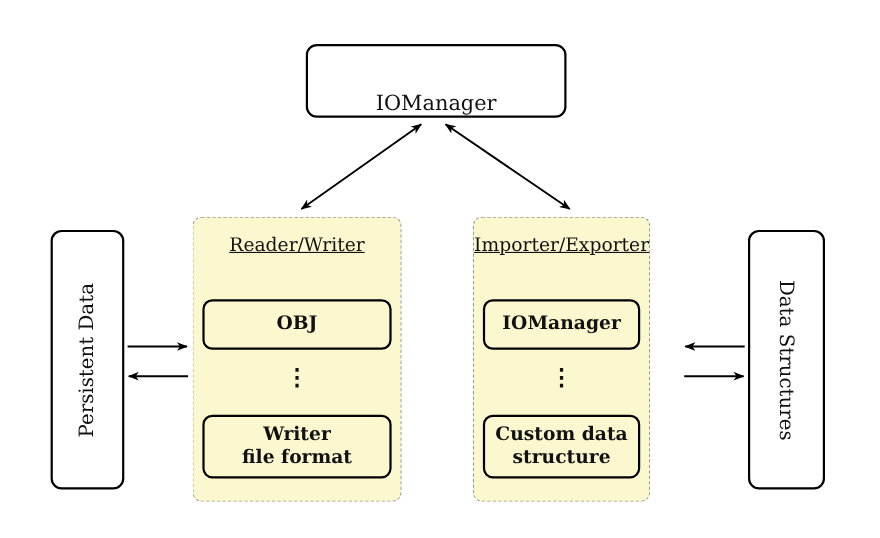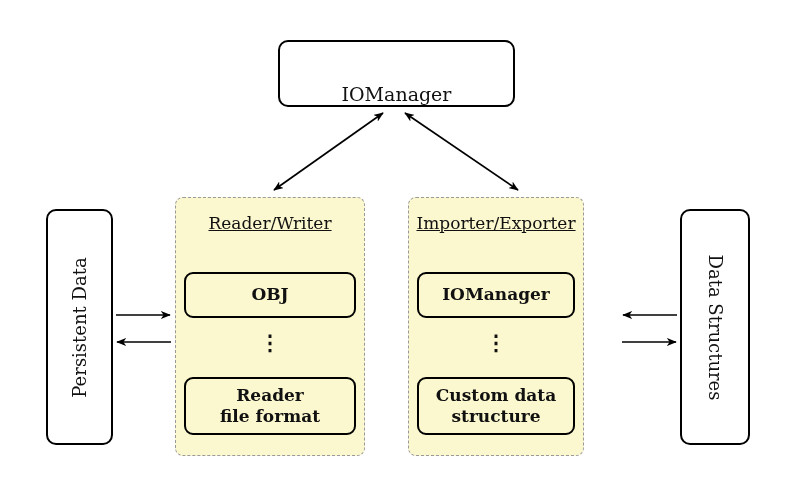--- a/index.html
+++ b/index.html
@@ -16,21 +16,21 @@
 
   
   .node{position:absolute;background:var(--bg);border:2.5px solid var(--box-border);
         border-radius:10px;display:flex;align-items:flex-end;justify-content:center;}
   .io-manager{left:278px;top:40px;width:237px;height:67px;font-size:19px;}
 
   
   .group{position:absolute;top:197px;height:259px;background:var(--panel-fill);
          border:1.5px dashed var(--panel-border);border-radius:8px;}
   .group-left{left:175px;width:190px;}
-  .group-right{left:408px;width:176px;}
+  .group-right{left:430px;width:161px;}
   .group-title{position:absolute;top:15px;left:0;width:100%;text-align:center;
                font-size:17px;white-space:nowrap;text-decoration:underline;}
   .inner-box{position:absolute;left:8px;right:8px;background:var(--panel-fill);
              border:2.5px solid var(--box-border);border-radius:9px;
              display:flex;flex-direction:column;align-items:center;justify-content:center;
              font-size:17px;line-height:1.25;text-align:center;font-weight:bold;}
   .inner-top{top:74px;height:46px;}
   .inner-bottom{bottom:20px;height:58px;}
   .ellipsis{position:absolute;top:128px;left:0;width:100%;height:34px;text-align:center;
             font-size:21px;line-height:34px;font-weight:bold;}
@@ -59,21 +59,21 @@
     <span>IOManager</span>
   </div>
 
   <div class="group group-left">
     <div class="group-title">Reader/Writer</div>
     <div class="inner-box inner-top">
       <span>OBJ</span>
     </div>
     <div class="ellipsis">⋮</div>
     <div class="inner-box inner-bottom">
-      <span>Reader</span>
+      <span>Writer</span>
       <span>file format</span>
     </div>
   </div>
 
   <div class="group group-right">
     <div class="group-title">Importer/Exporter</div>
     <div class="inner-box inner-top">
       <span>IOManager</span>
     </div>
     <div class="ellipsis">⋮</div>

